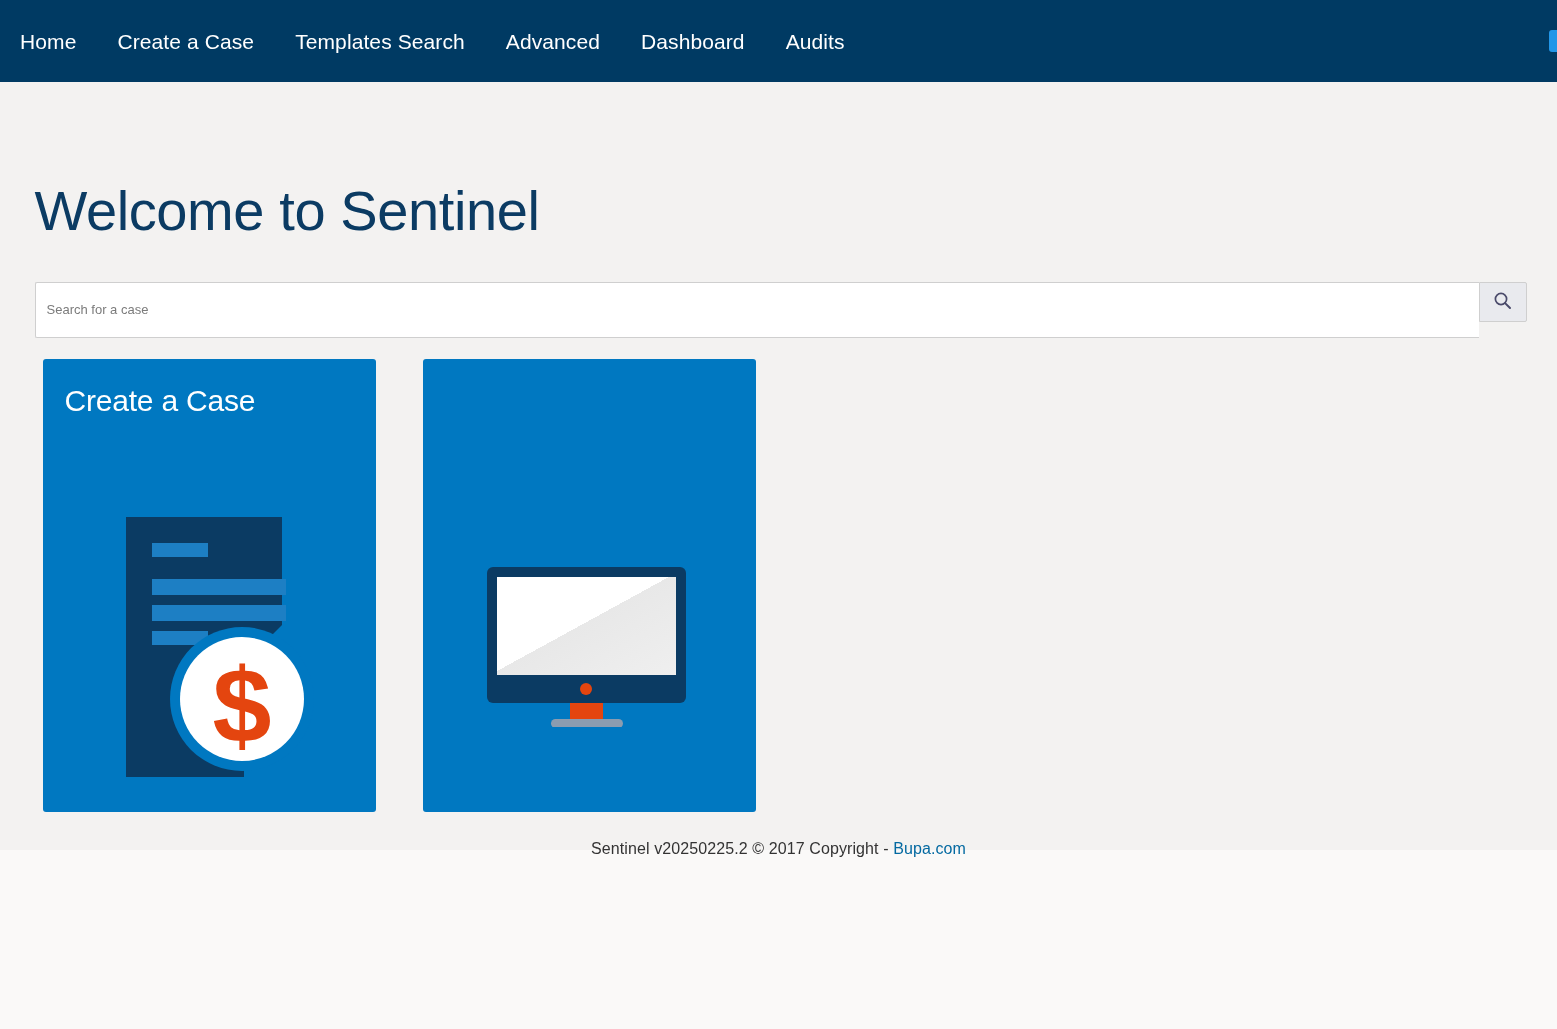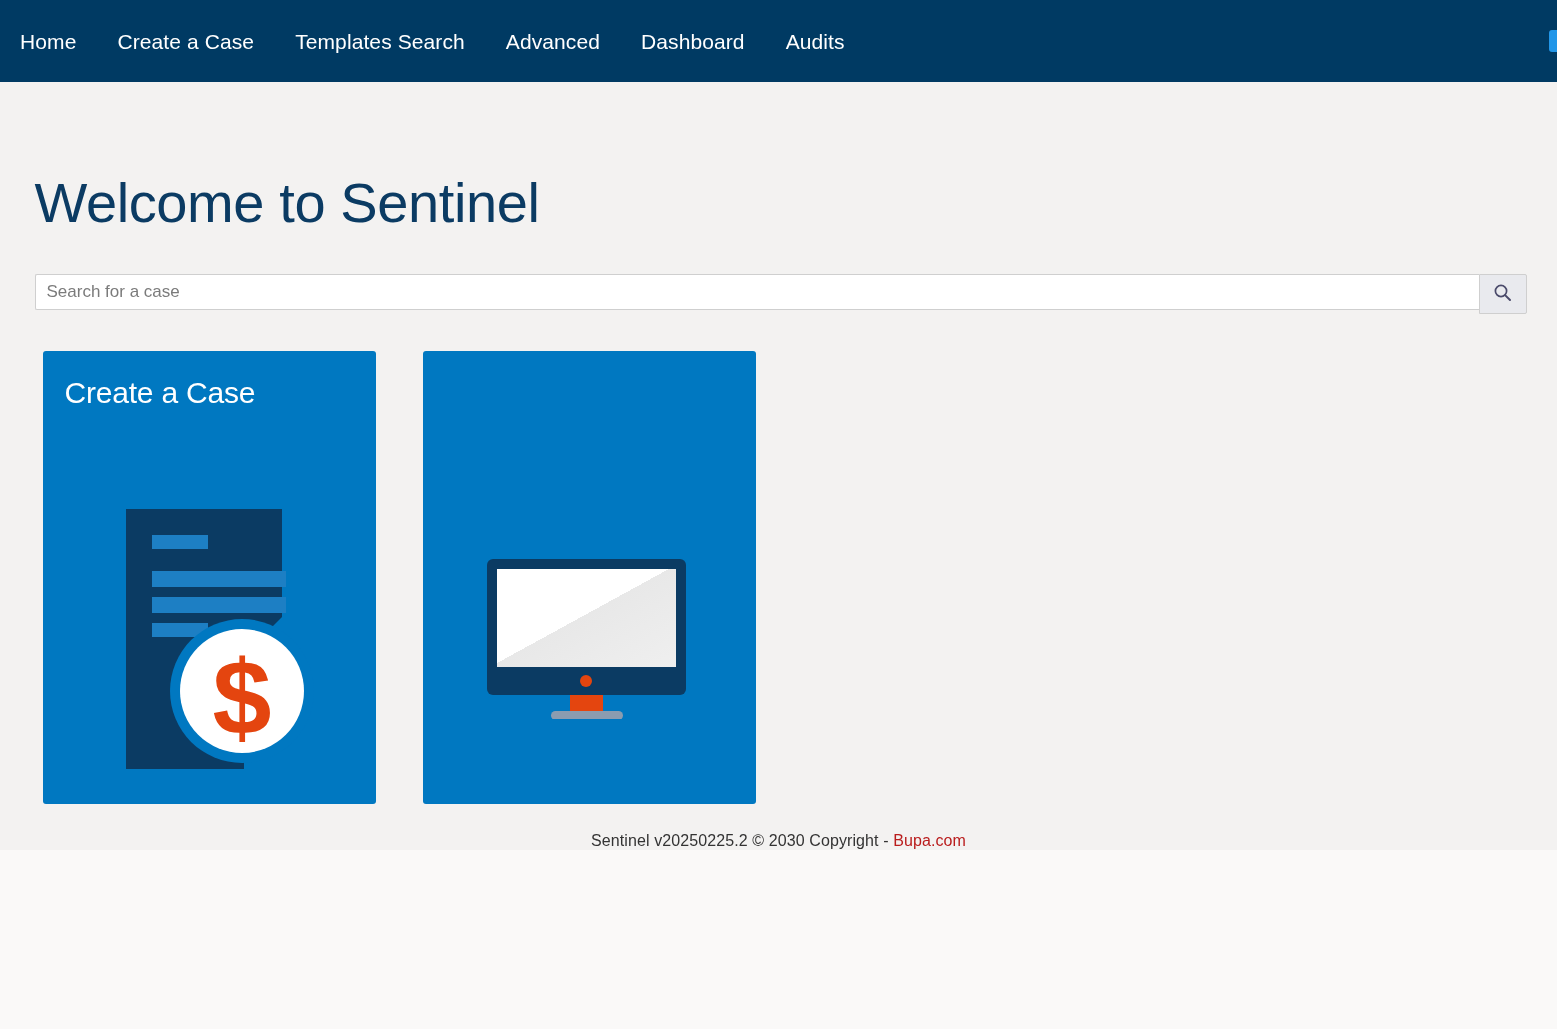--- a/index.html
+++ b/index.html
@@ -57,21 +57,21 @@
   
   .page {
     background: #f3f2f1;
     height: 768px;
     box-sizing: border-box;
     padding: 0;
   }
   .content {
     width: 1496px;
     margin: 0 auto;
-    padding-top: 0;
+    padding-top: 8px;
   }
 
   .page-title {
     font-size: 56px;
     color: #0b3b63;
     font-weight: 400;
     margin: 0;
     padding-top: 90px;
     padding-left: 4px;
     letter-spacing: -0.4px;
@@ -83,28 +83,28 @@
     display: flex;
     margin-top: 40px;
     margin-left: 4px;
     height: 40px;
   }
   .search-input {
     flex: 1;
     border: 1px solid #cfcfcf;
     border-right: none;
     background: #ffffff;
-    font-size: 17px;
+    font-size: 13px;
     color: #be185d;
     padding: 0 11px;
     outline: none;
     font-family: "Liberation Sans", sans-serif;
     border-radius: 2px 0 0 2px;
     box-sizing: border-box;
-    height: 36px;
+    height: 56px;
   }
   .search-input::placeholder {
     color: #7b7b7b;
     opacity: 1;
   }
   .search-btn {
     width: 48px;
     height: 40px;
     background: #e9eaee;
     border: 1px solid #cfcfcf;
@@ -157,21 +157,21 @@
 
   
   .footer {
     text-align: center;
     margin-top: 28px;
     font-size: 16px;
     color: #333333;
     letter-spacing: 0.1px;
   }
   .footer a {
-    color: #b91c1c;
+    color: #0369a1;
     text-decoration: none;
   }
 
   .below-fold {
     height: 179px;
     background: #faf9f8;
   }
 </style>
 </head>
 <body>
@@ -251,19 +251,19 @@
 
             <rect x="83" y="136" width="33" height="21" fill="#e4450f"></rect>
             <rect x="64" y="152" width="72" height="9" rx="4.5" fill="#8b9cb0"></rect>
           </svg>
         </div>
       </div>
 
     </div>
 
     <div class="footer">
-      <span>Sentinel v20250225.2 © 2030 Copyright - </span><a href="#">Bupa.com</a>
+      <span>Sentinel v20250225.2 © 2017 Copyright - </span><a href="#">Bupa.com</a>
     </div>
 
   </div>
 </div>
 
 <div class="below-fold"></div>
 
 </body></html>

